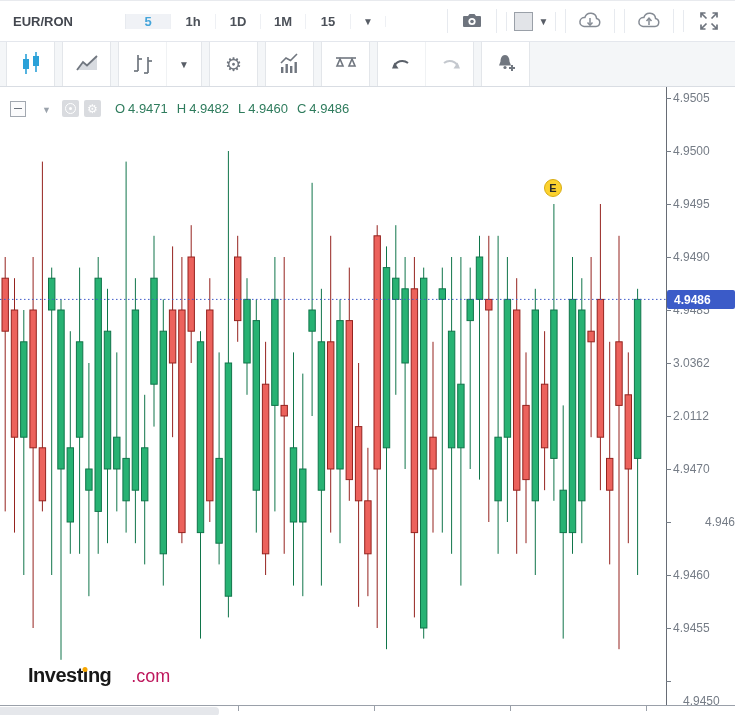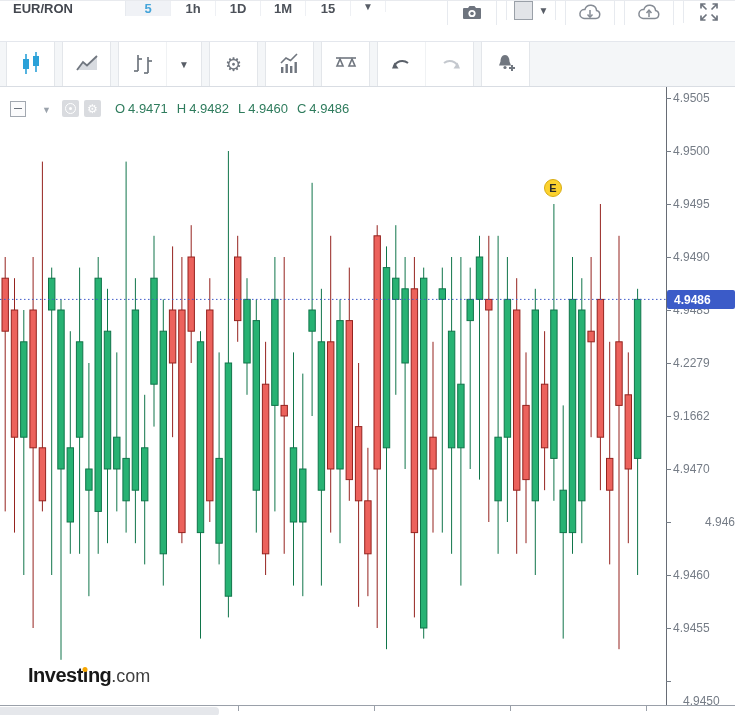--- a/index.html
+++ b/index.html
@@ -2,21 +2,21 @@
 <html><head>
 <meta charset="utf-8">
 <style>
   html,body{margin:0;padding:0;}
   body{
     width:735px;height:715px;overflow:hidden;background:#fff;
     font-family:"Liberation Sans","DejaVu Sans",sans-serif;position:relative;
     border-top:1px solid #e8eaee;box-sizing:border-box;
   }
   
-  .row1{height:40px;display:flex;align-items:flex-start;border-bottom:1px solid #e4e7ed;background:#fff;}
+  .row1{height:40px;display:flex;align-items:center;border-bottom:1px solid #e4e7ed;background:#fff;}
   .symbol-box{width:126px;display:flex;align-items:center;padding-left:13px;
     font-size:13px;font-weight:bold;color:#43474f;border-right:1px solid #e7eaef;box-sizing:border-box;}
   .tf-btn{width:45px;display:flex;align-items:center;justify-content:center;
     font-size:13px;font-weight:bold;color:#4c5159;border-right:1px solid #eef0f4;cursor:pointer;box-sizing:border-box;}
   .tf-btn.active{background:#f0f2f6;color:#45a5da;}
   .tf-caret{width:34px;display:flex;align-items:center;justify-content:center;color:#585d66;font-size:10px;border-right:1px solid #eef0f4;}
   .row1 .spacer{flex:1;}
   .icon-btn{width:50px;display:flex;align-items:center;justify-content:center;
     border-left:1px solid #e7eaef;border-right:1px solid #e7eaef;margin-left:9px;cursor:pointer;box-sizing:border-box;}
   .icon-btn:last-child{margin-right:0;}
@@ -52,21 +52,21 @@
   .ohlc .pair{margin-right:9px;display:flex;}
   .ohlc .v{margin-left:3px;}
   
   .e-marker{position:absolute;width:18px;height:18px;border-radius:50%;background:#fcd22e;border:1px solid #d8ac14;
     display:flex;align-items:center;justify-content:center;font-size:11px;font-weight:bold;color:#2a2a2a;z-index:4;cursor:pointer;box-sizing:border-box;}
   
   .logo{position:absolute;left:28px;top:577px;z-index:3;white-space:nowrap;}
   .logo .main{font-size:20px;font-weight:bold;color:#181818;letter-spacing:-.5px;}
   .logo .iorange{position:relative;display:inline-block;}
   .logo .iorange::after{content:"";position:absolute;left:50%;transform:translateX(-50%);top:3px;width:5px;height:5px;border-radius:50%;background:#f7a600;}
-  .logo .tld{font-size:18px;color:#404040;letter-spacing:0;}
+  .logo .tld{font-size:18px;color:#be185d;letter-spacing:0;margin-left:20px;}
   
   .bottom-border{position:absolute;left:0;top:618px;width:735px;height:1px;background:#9aa0a9;}
   .h-scrollbar{position:absolute;left:0;top:620px;width:219px;height:9px;background:#e5e7eb;border-radius:0 4px 4px 0;cursor:pointer;}
   .t-tick{position:absolute;top:619px;width:1px;height:5px;background:#9aa0a9;}
 </style>
 </head>
 <body>
 
 <div class="row1">
   <div class="symbol-box">
@@ -358,23 +358,23 @@
       <div class="p-label" style="top: 4px;">4.9505</div>
       <div class="p-tick" style="top: 64px;"></div>
       <div class="p-label" style="top: 57px;">4.9500</div>
       <div class="p-tick" style="top: 117px;"></div>
       <div class="p-label" style="top: 110px;">4.9495</div>
       <div class="p-tick" style="top: 170px;"></div>
       <div class="p-label" style="top: 163px;">4.9490</div>
       <div class="p-tick" style="top: 223px;"></div>
       <div class="p-label" style="top: 216px;">4.9485</div>
       <div class="p-tick" style="top: 276px;"></div>
-      <div class="p-label" style="top: 269px;">4.2279</div>
+      <div class="p-label" style="top: 269px;">3.0362</div>
       <div class="p-tick" style="top: 329px;"></div>
-      <div class="p-label" style="top: 322px;">9.1662</div>
+      <div class="p-label" style="top: 322px;">2.0112</div>
       <div class="p-tick" style="top: 382px;"></div>
       <div class="p-label" style="top: 375px;">4.9470</div>
       <div class="p-tick" style="top: 435px;"></div>
       <div class="p-label" style="top: 428px; margin-left: 32px;">4.9465</div>
       <div class="p-tick" style="top: 488px;"></div>
       <div class="p-label" style="top: 481px;">4.9460</div>
       <div class="p-tick" style="top: 541px;"></div>
       <div class="p-label" style="top: 534px;">4.9455</div>
       <div class="p-tick" style="top: 594px;"></div>
       <div class="p-label" style="top: 607px; margin-left: 10px;">4.9450</div>

